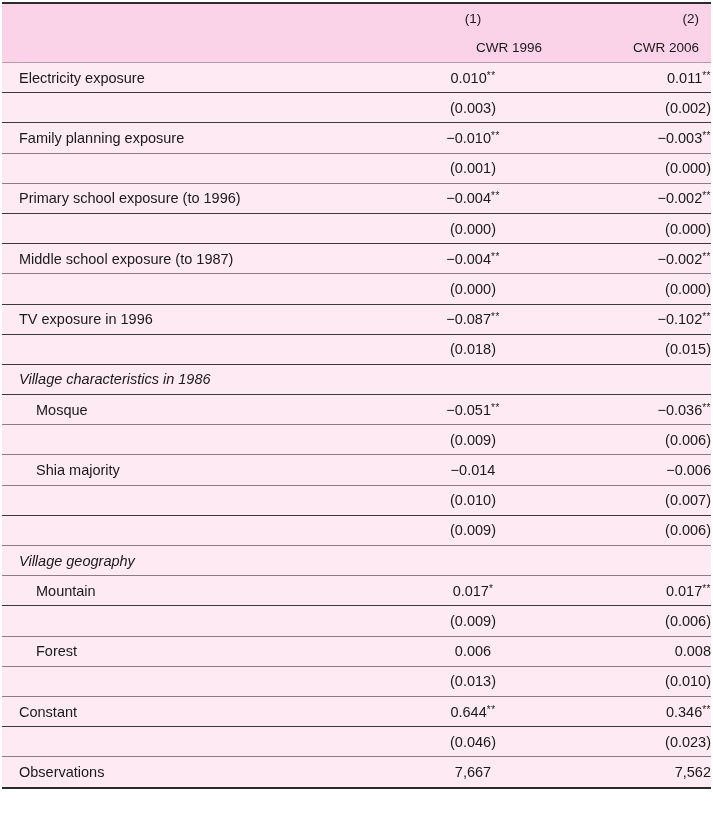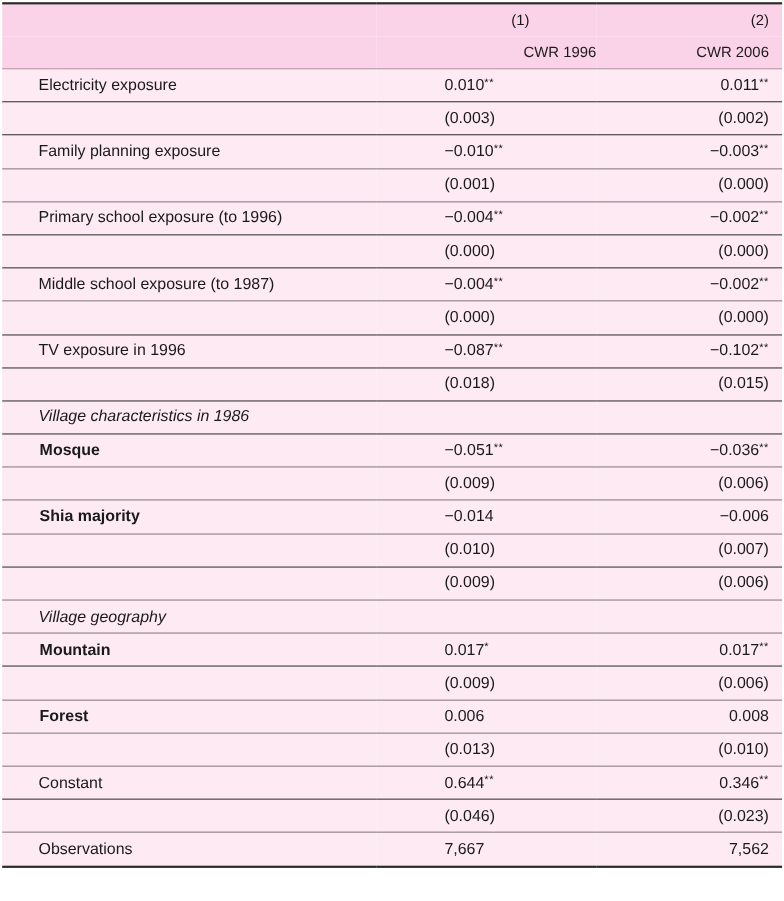--- a/index.html
+++ b/index.html
@@ -59,38 +59,36 @@
       border-bottom: 1px solid #8a7e84;
       vertical-align: middle;
     }
     tbody tr.thick td {
       border-bottom: 1.5px solid #3a3a3a;
     }
     tbody tr.last td {
       border-bottom: 2px solid #2b2b2b;
     }
     td.label {
-      padding-left: 33px;
+      padding-left: 17px;
       white-space: nowrap;
     }
     td.label.indent {
       padding-left: 34px;
-      font-weight: bold;
     }
     td.label.section {
       font-style: italic;
       margin-left: 22px;
     }
     td.val1 {
-      text-align: left;
+      text-align: center;
       padding-left: 62px;
     }
     td.val2 {
       text-align: right;
-      padding-right: 12px;
     }
     .stars {
       font-size: 10px;
       vertical-align: 4px;
       letter-spacing: 0.5px;
     }
   </style>
 </head>
 <body>
 

